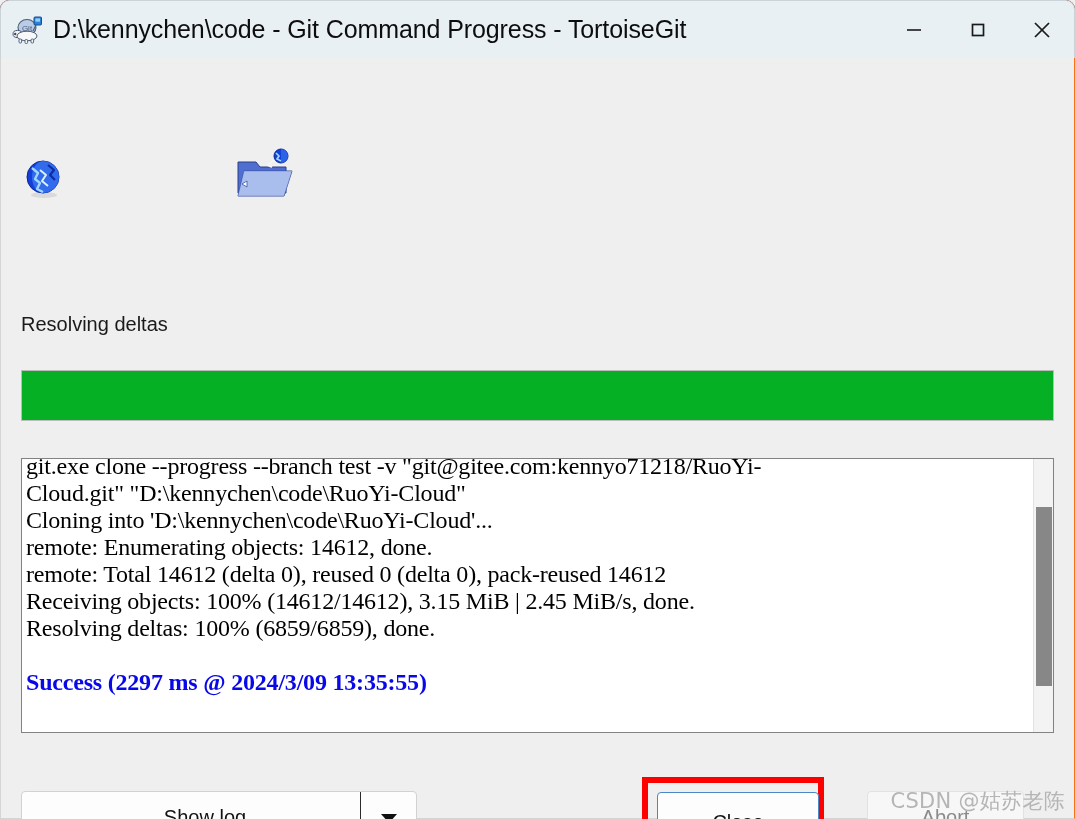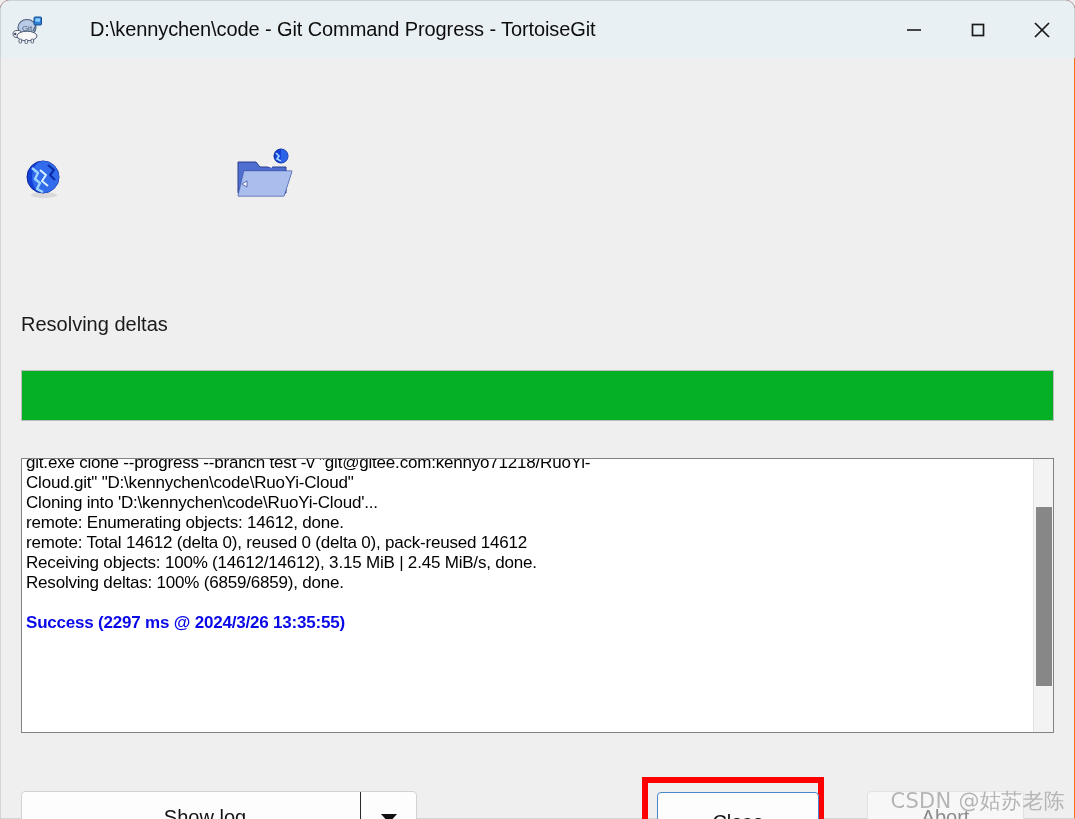--- a/index.html
+++ b/index.html
@@ -44,26 +44,25 @@
     align-items: center;
   }
   #app-icon {
     width: 34px;
     height: 32px;
     margin-left: 10px;
     margin-right: 8px;
     flex: none;
   }
   #title-text {
-    font-size: 20px;
+    font-size: 25px;
     color: #0d0d0d;
     font-family: "Liberation Sans", sans-serif;
     letter-spacing: -0.1px;
     white-space: nowrap;
-    margin-left: 37px;
   }
   #window-controls {
     position: absolute;
     right: 0; top: 0;
     height: 57px;
     display: flex;
   }
   .wc-btn {
     width: 64px;
     height: 57px;
@@ -131,23 +130,23 @@
     background: #ffffff;
     border: 1px solid #828282;
     box-sizing: border-box;
     overflow: hidden;
   }
   #log-text {
     position: absolute;
     left: 4px;
     top: -6px;
     width: 1000px;
-    font-family: Liberation Sans, sans-serif;
-    font-size: 17px;
-    line-height: 20px;
+    font-family: Liberation Serif, serif;
+    font-size: 24px;
+    line-height: 27px;
     color: #000000;
     white-space: pre;
     letter-spacing: -0.2px;
   }
   .log-success {
     color: #0808e8;
     font-weight: bold;
   }
   #log-scrollbar {
     position: absolute;
@@ -329,21 +328,21 @@
 
     <div id="log-pane">
       <div id="log-text">git.exe clone --progress --branch test -v "git@gitee.com:kennyo71218/RuoYi-
 Cloud.git" "D:\kennychen\code\RuoYi-Cloud"
 Cloning into 'D:\kennychen\code\RuoYi-Cloud'...
 remote: Enumerating objects: 14612, done.
 remote: Total 14612 (delta 0), reused 0 (delta 0), pack-reused 14612
 Receiving objects: 100% (14612/14612), 3.15 MiB | 2.45 MiB/s, done.
 Resolving deltas: 100% (6859/6859), done.
 
-<span class="log-success">Success (2297 ms @ 2024/3/26 13:35:55)</span></div>
+<span class="log-success">Success (2297 ms @ 2024/3/09 13:35:55)</span></div>
       <div id="log-scrollbar">
         <div id="log-scroll-thumb"></div>
       </div>
     </div>
 
     <div id="showlog-btn">
       <span id="showlog-label">Show <u>l</u>og</span>
       <span id="showlog-sep"></span>
       <span id="showlog-arrow">
         <svg width="20" height="14" viewBox="0 0 20 14">

